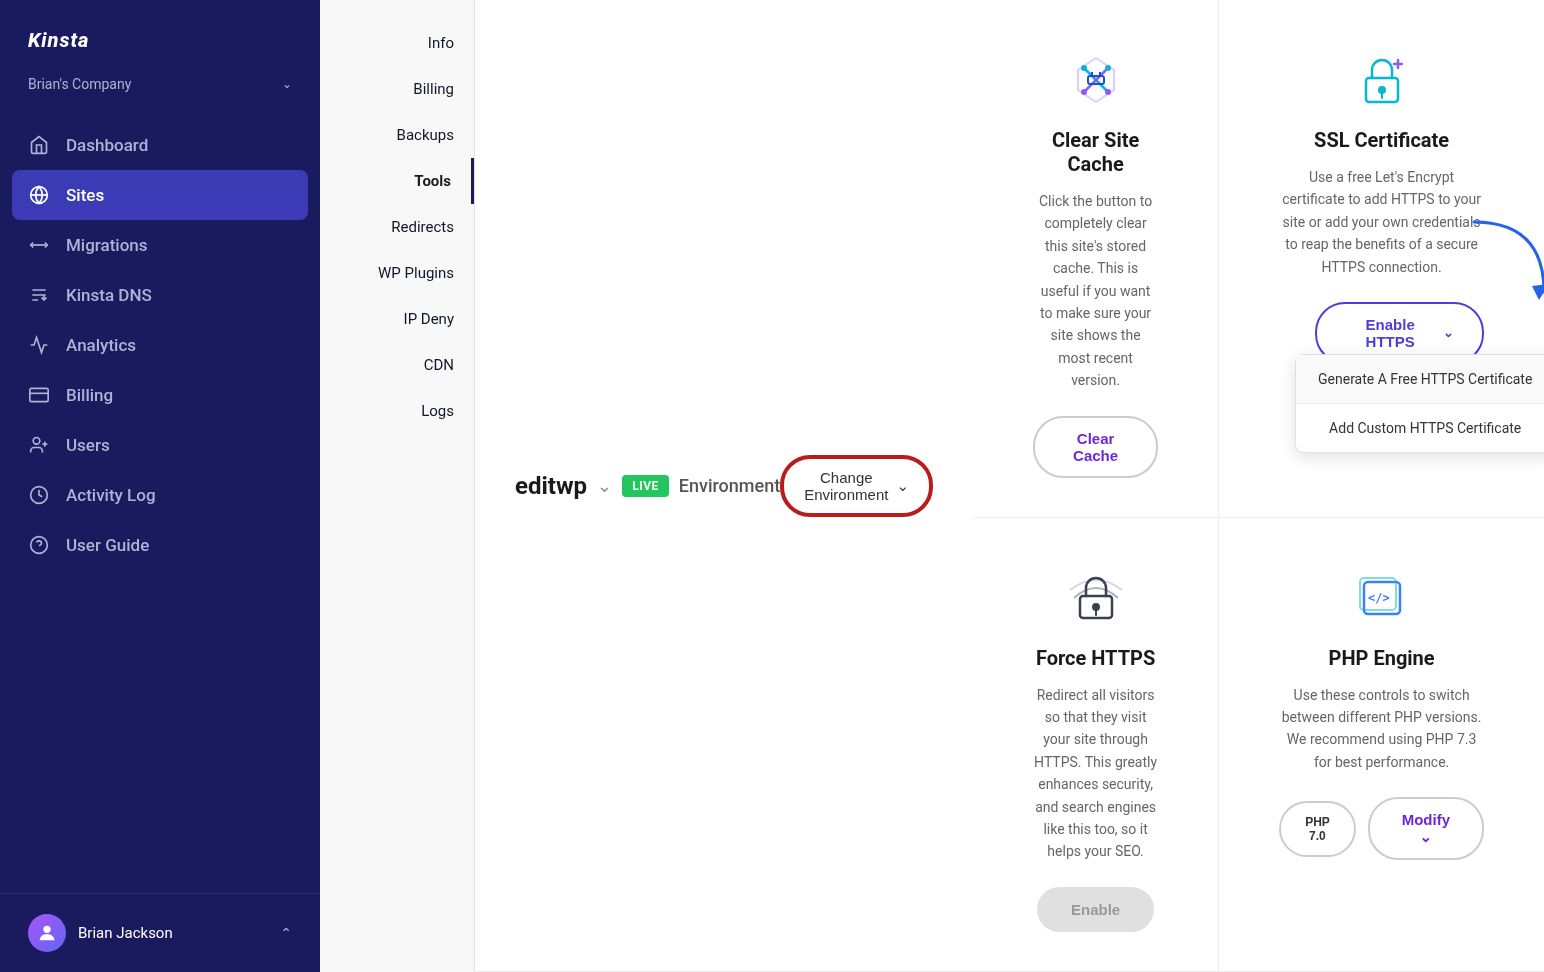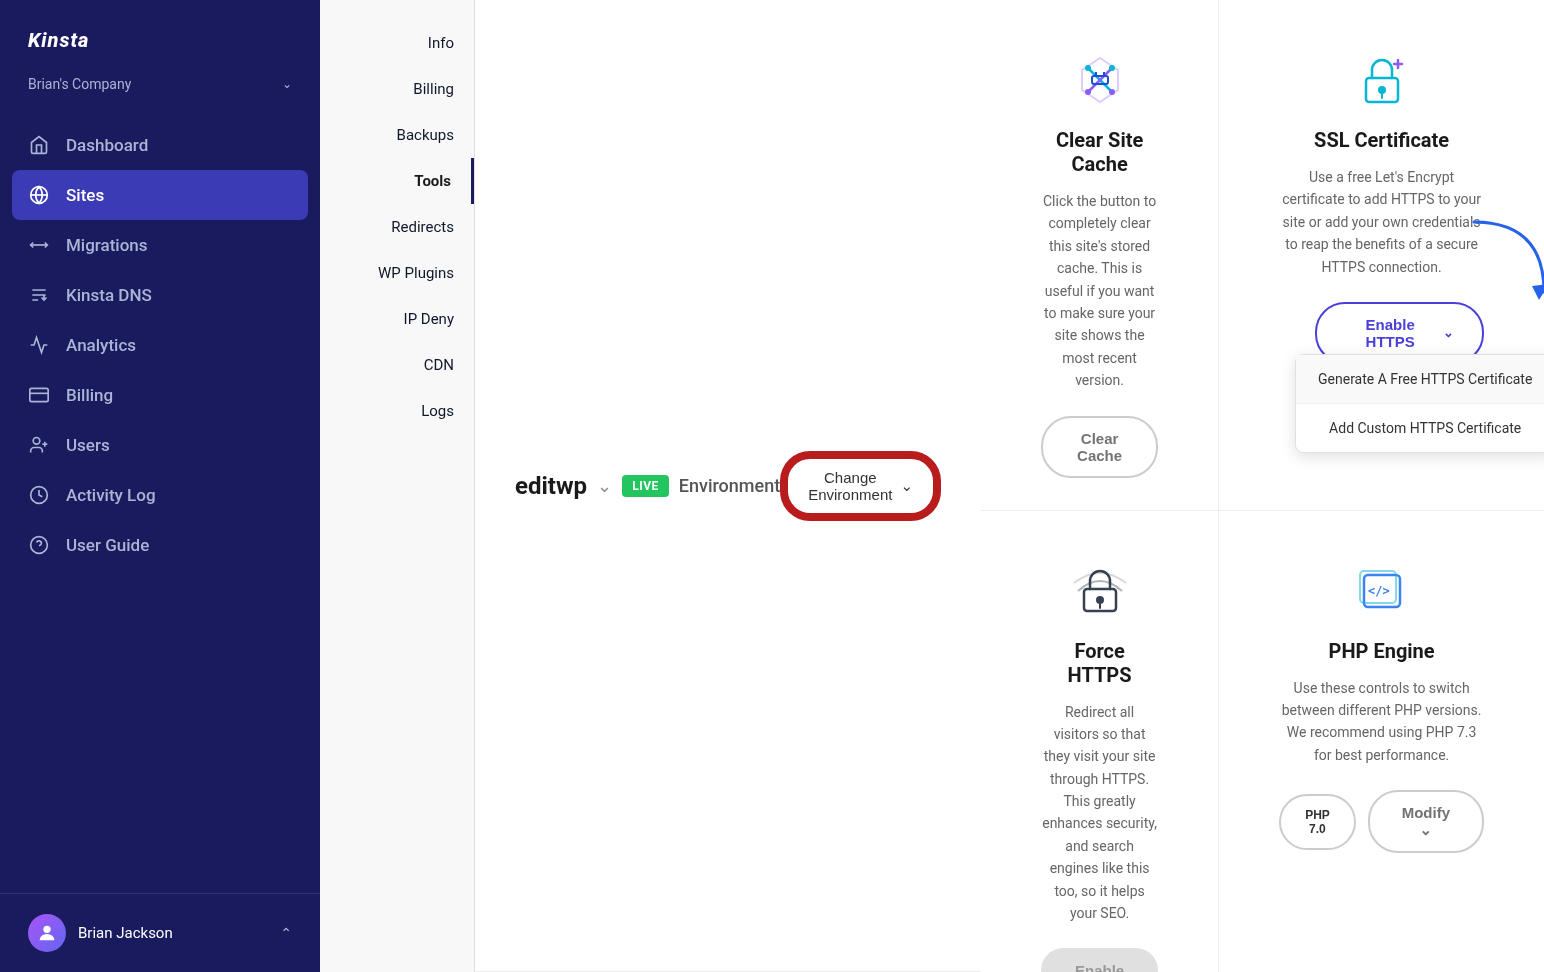--- a/index.html
+++ b/index.html
@@ -134,21 +134,21 @@
     }
     .environment-label {
       font-size: 18px;
       color: #555;
       font-weight: 500;
     }
     .change-env-btn {
       display: flex;
       align-items: center;
       gap: 8px;
-      border: 8px solid #b91c1c;
+      border: 4px solid #b91c1c;
       border-radius: 30px;
       padding: 10px 20px;
       font-size: 15px;
       color: #333;
       cursor: pointer;
       background: white;
     }
 
     
     .tools-grid {
@@ -187,21 +187,21 @@
       line-height: 1.6;
       max-width: 280px;
       margin-bottom: 24px;
     }
     .tool-btn {
       border: 2px solid #ccc;
       border-radius: 30px;
       padding: 12px 32px;
       font-size: 15px;
       font-weight: 600;
-      color: #737373;
+      color: #6d28d9;
       background: white;
       cursor: pointer;
     }
     .tool-btn.disabled {
       background: #e0e0e0;
       color: #999;
       border-color: #e0e0e0;
       cursor: not-allowed;
     }
 

